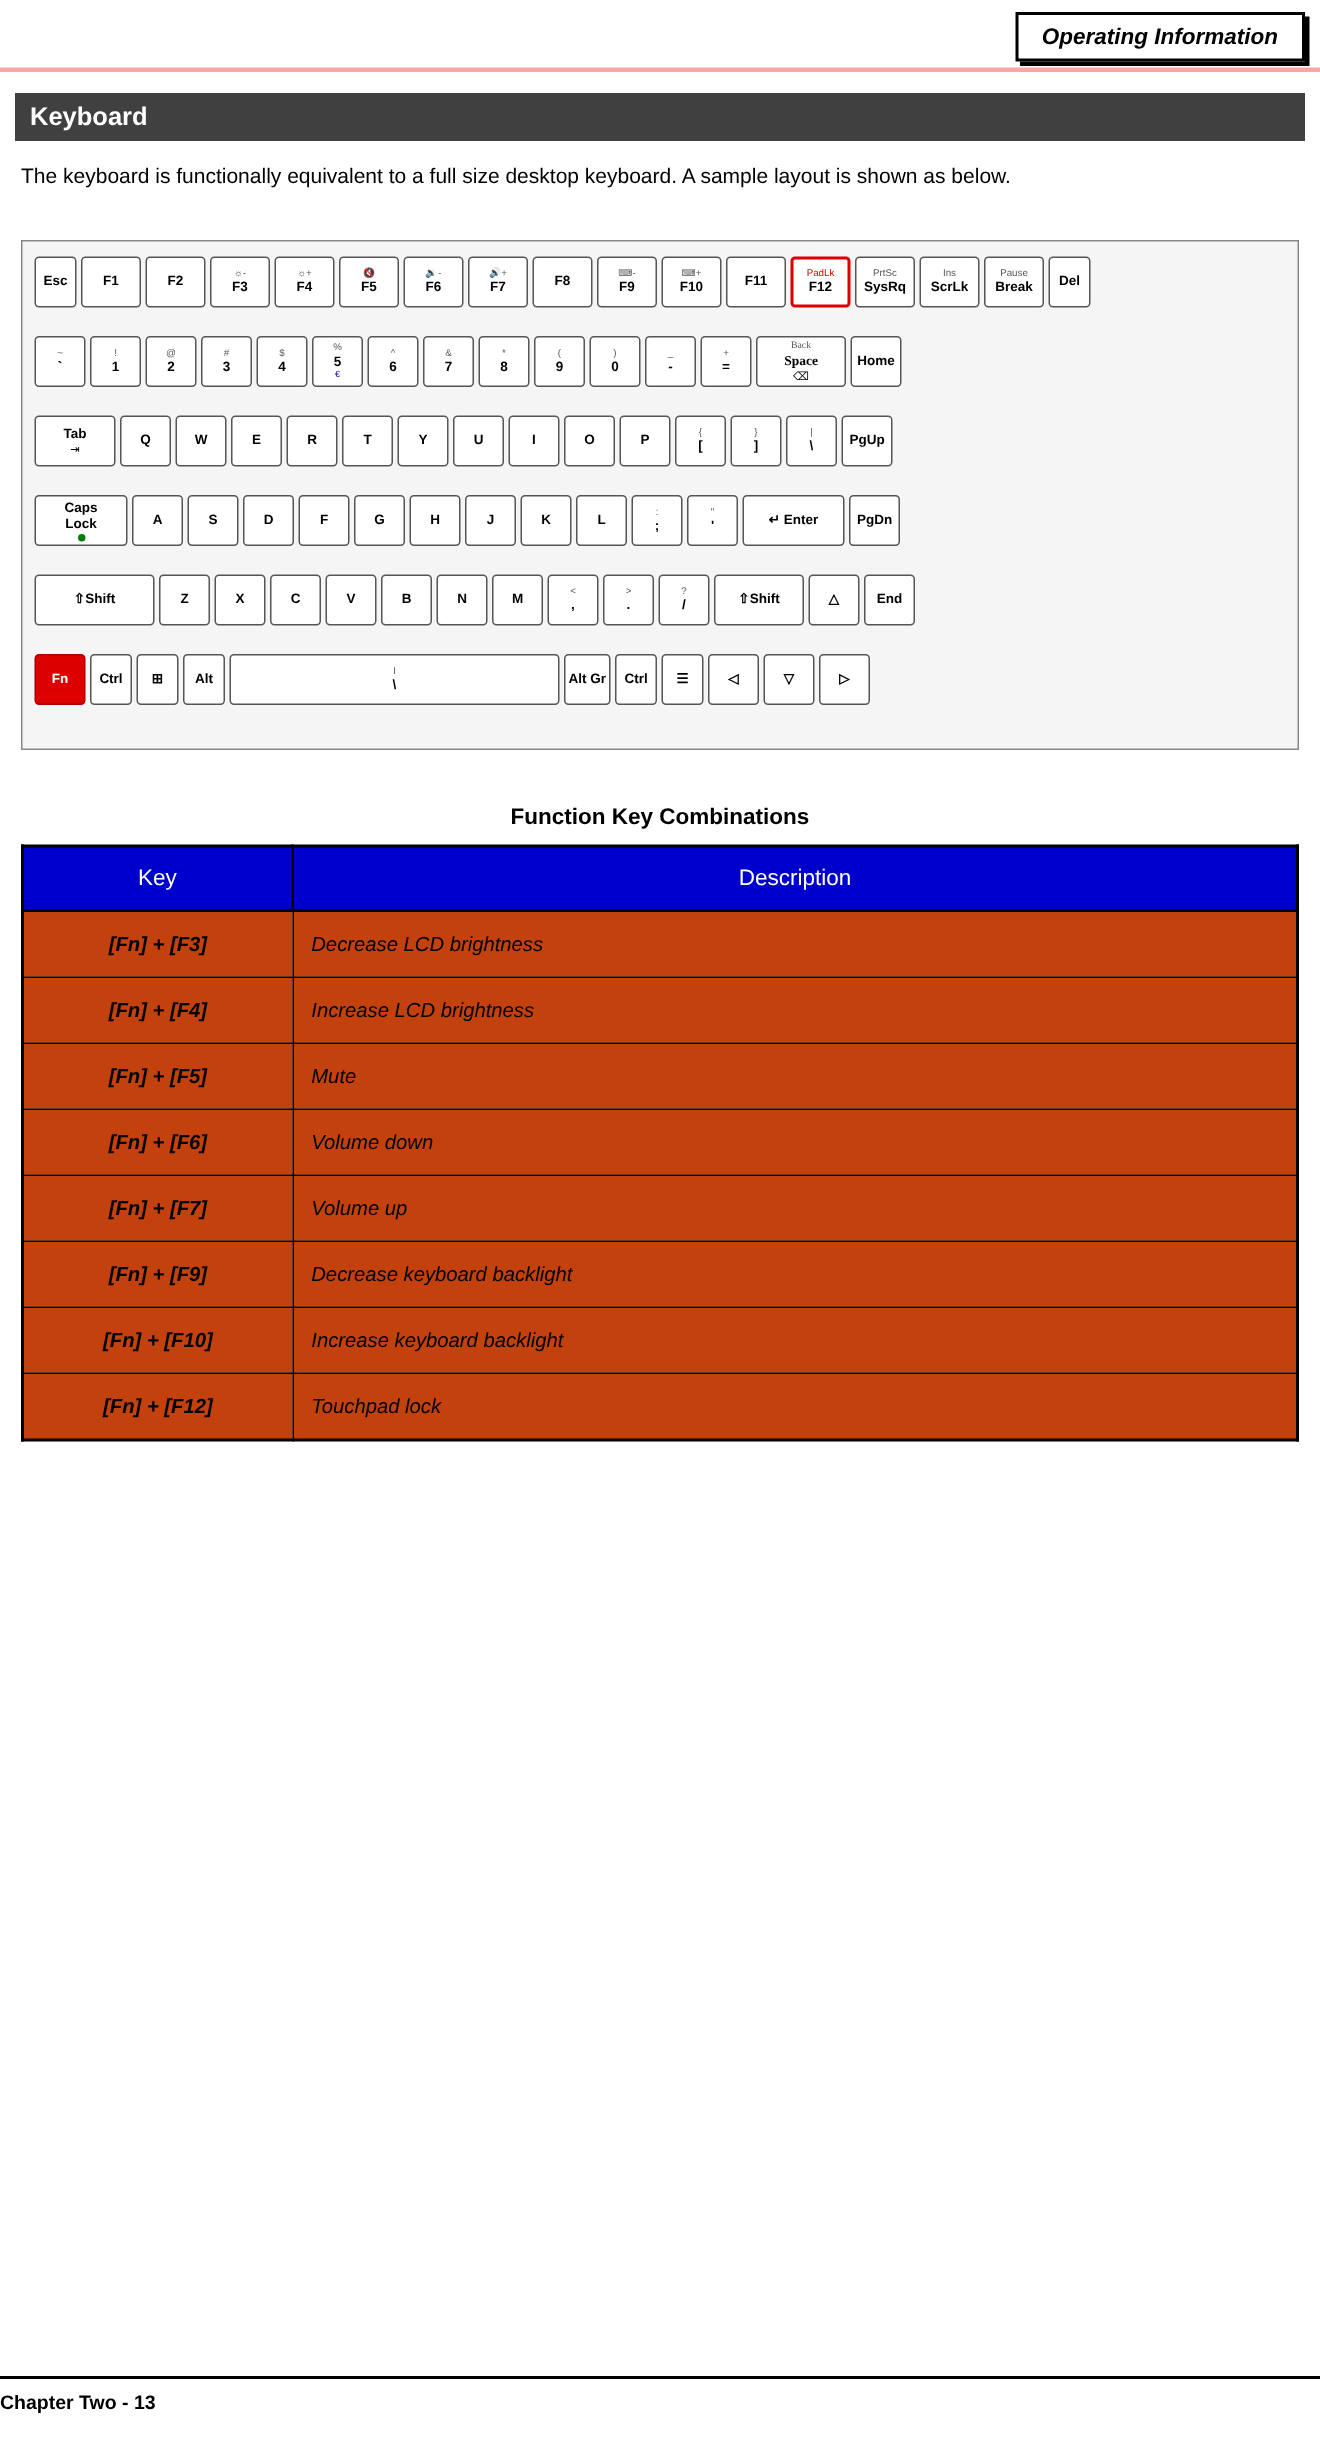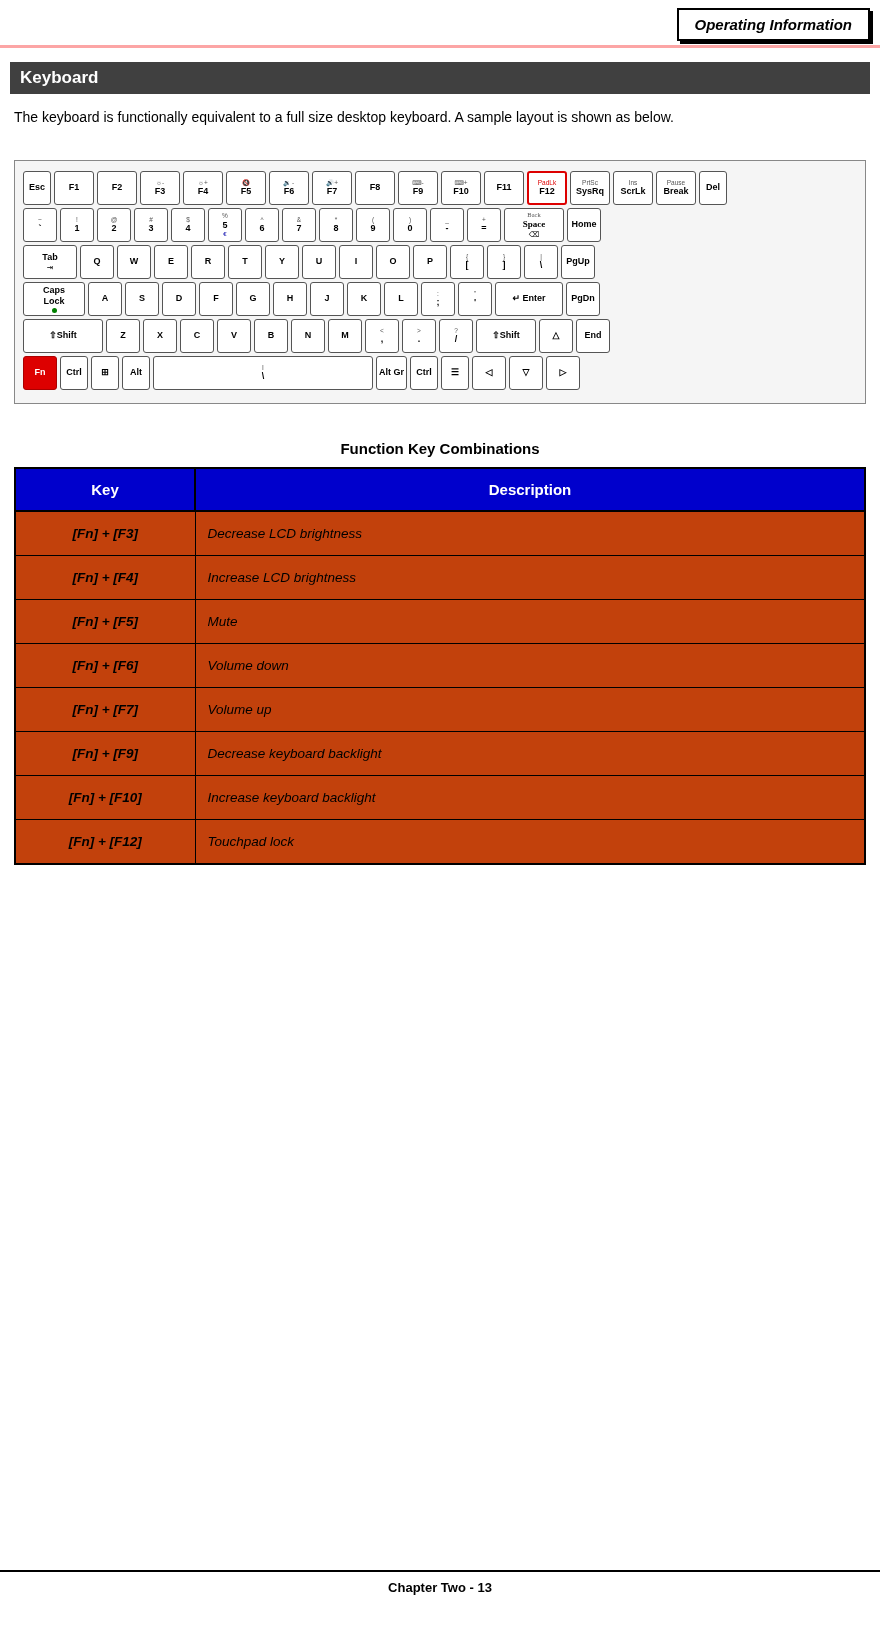--- a/index.html
+++ b/index.html
@@ -54,21 +54,21 @@
       border: 1.5px solid #888;
       padding: 10px 8px;
       background: #f5f5f5;
       display: inline-block;
       width: calc(100% - 28px);
     }
 
     .kb-row {
       display: flex;
       gap: 3px;
-      margin-bottom: 3px;
+      margin-bottom: 19px;
       align-items: center;
     }
 
     .key {
       border: 1.5px solid #555;
       border-radius: 3px;
       background: #fff;
       display: flex;
       flex-direction: column;
       align-items: center;
@@ -113,21 +113,21 @@
     .fn-table {
       width: calc(100% - 28px);
       margin: 0 14px;
       border-collapse: collapse;
       border: 2px solid #000;
     }
     .fn-table th {
       background: #0000cc;
       color: #fff;
       font-size: 15px;
-      font-weight: bold;
+      font-weight: normal;
       padding: 12px 10px;
       text-align: center;
       border: 2px solid #000;
     }
     .fn-table td {
       border: 1.5px solid #000;
       padding: 14px 12px;
       font-size: 13.5px;
     }
     .fn-table td:first-child {
@@ -136,23 +136,22 @@
       width: 180px;
     }
     .fn-table tr td {
       background: #c2410c;
       font-style: italic;
     }
 
     
     .footer {
       position: absolute;
-      bottom: 34px;
+      bottom: 20px;
       width: 100%;
-      text-align: center;
       border-top: 2px solid #000;
       padding-top: 8px;
       font-size: 13px;
       font-weight: bold;
     }
   </style>
 </head>
 <body>
 
 

